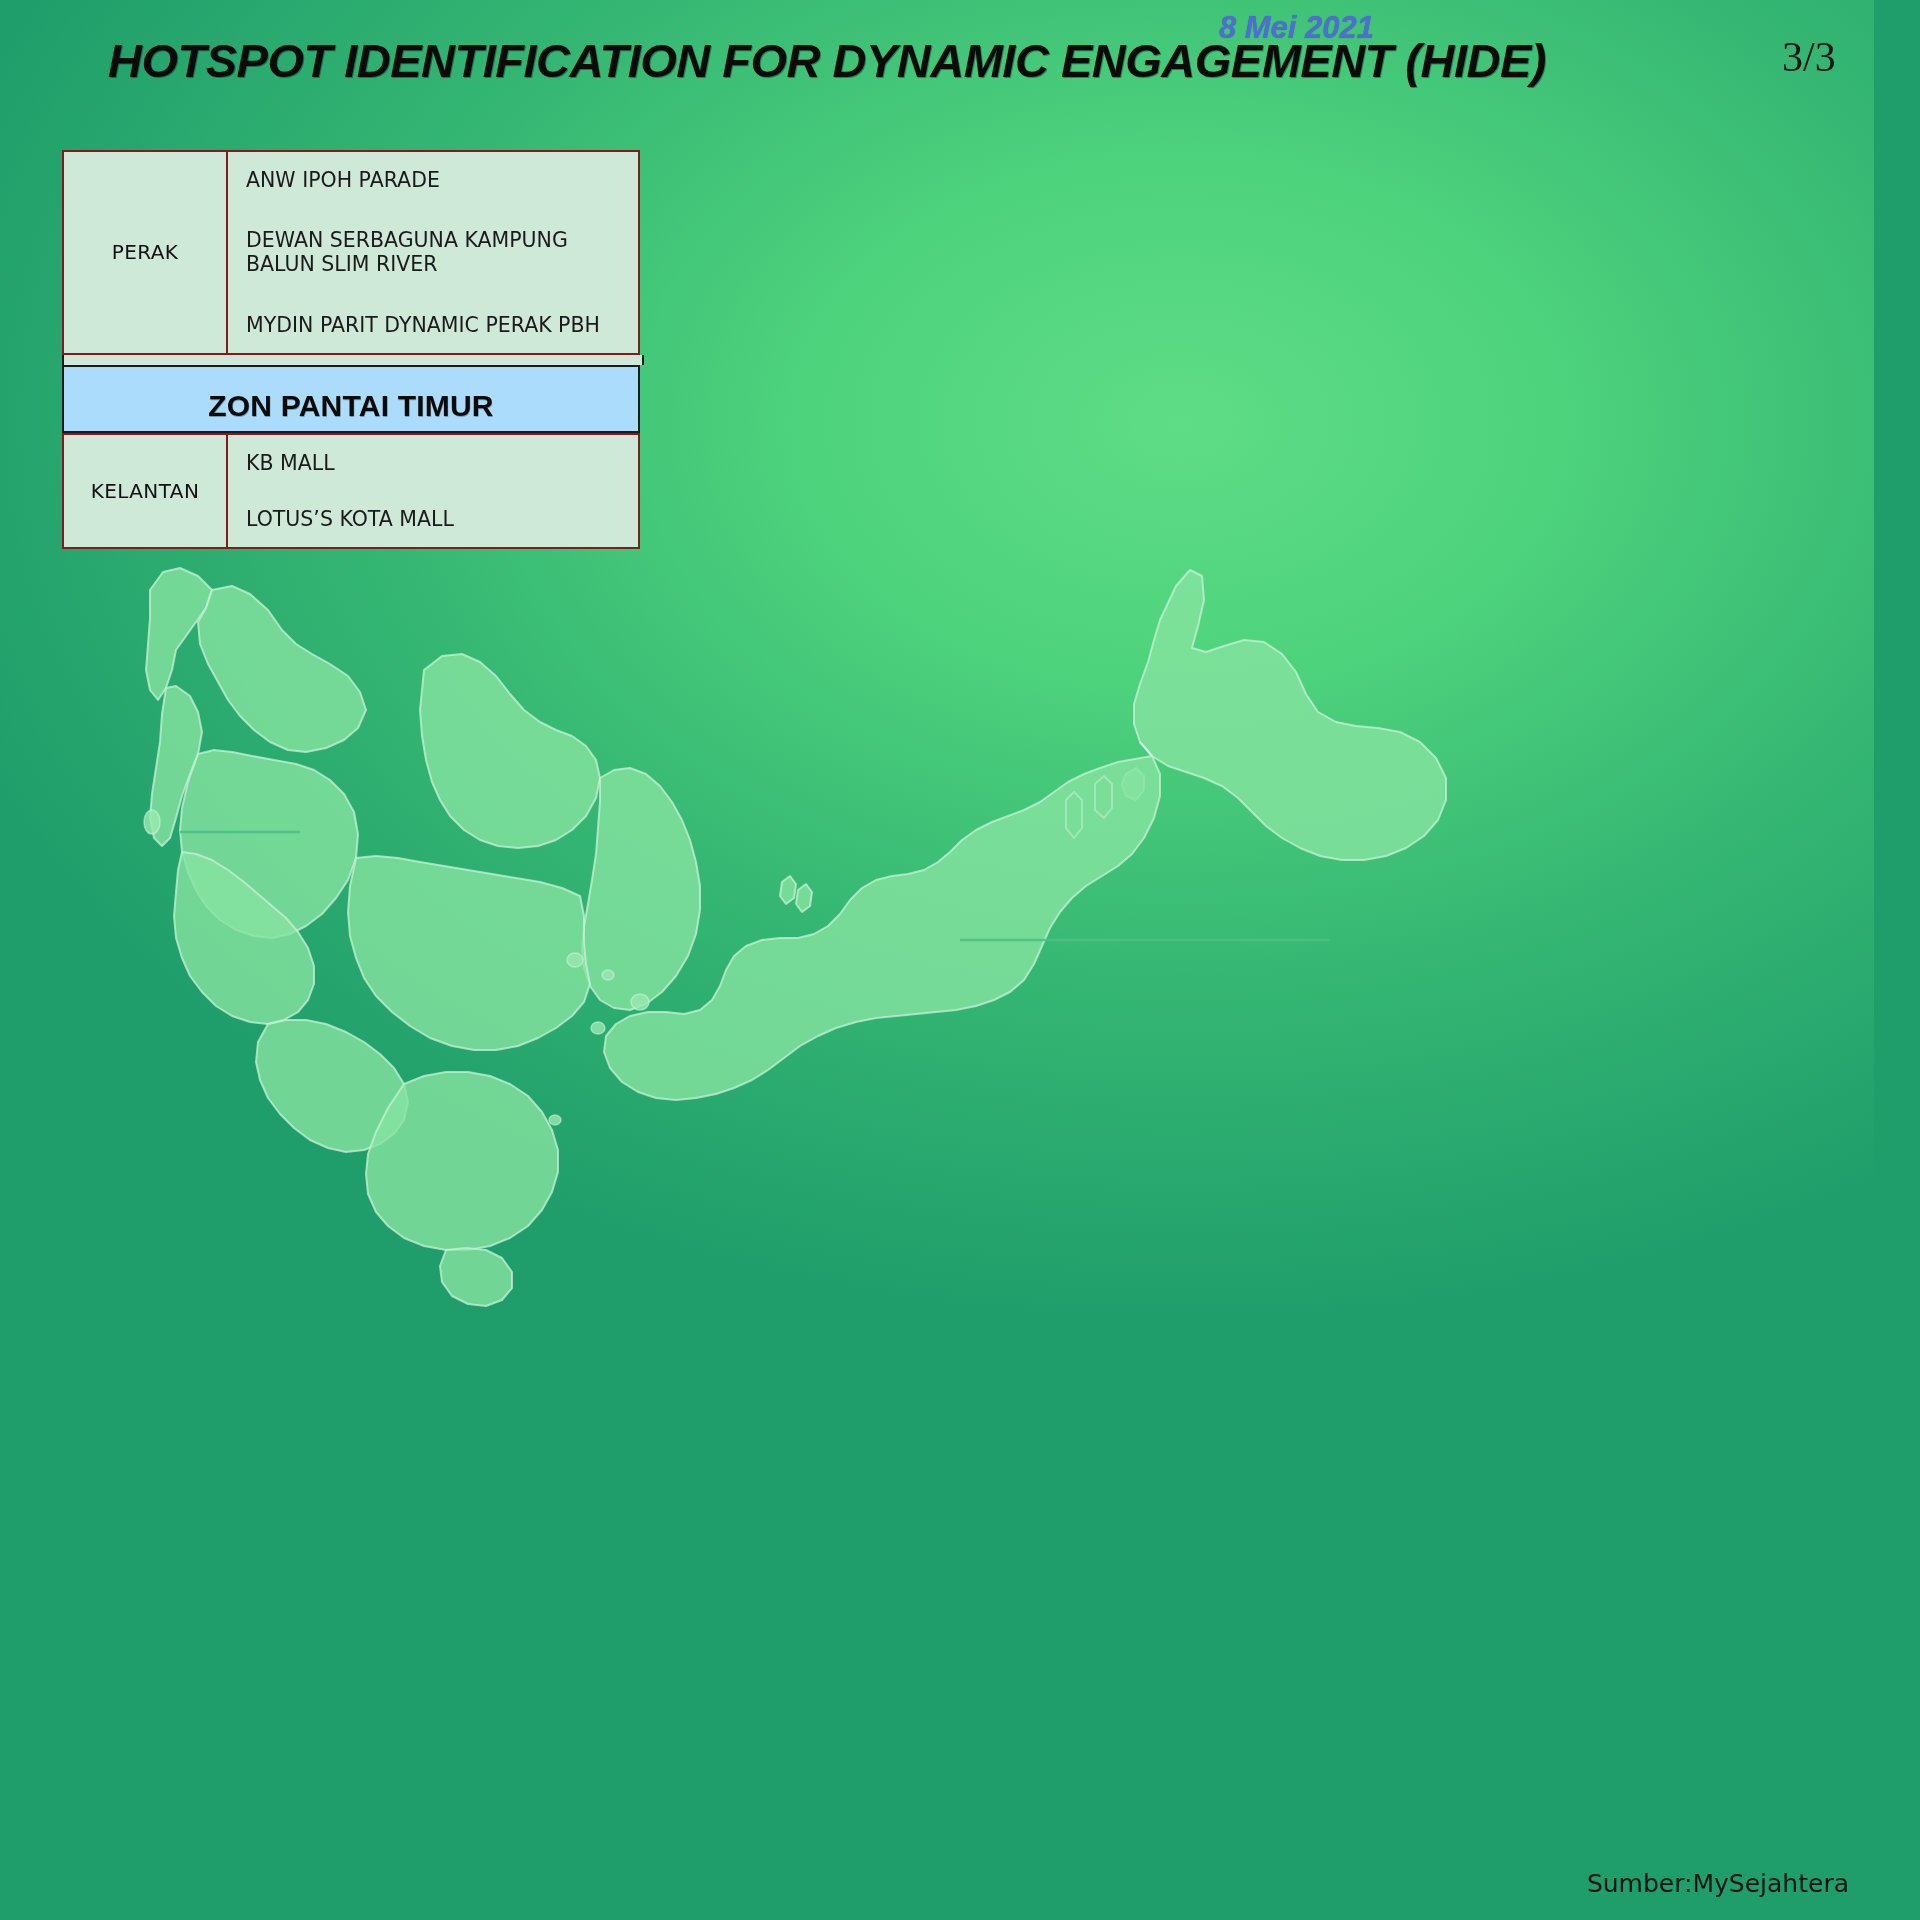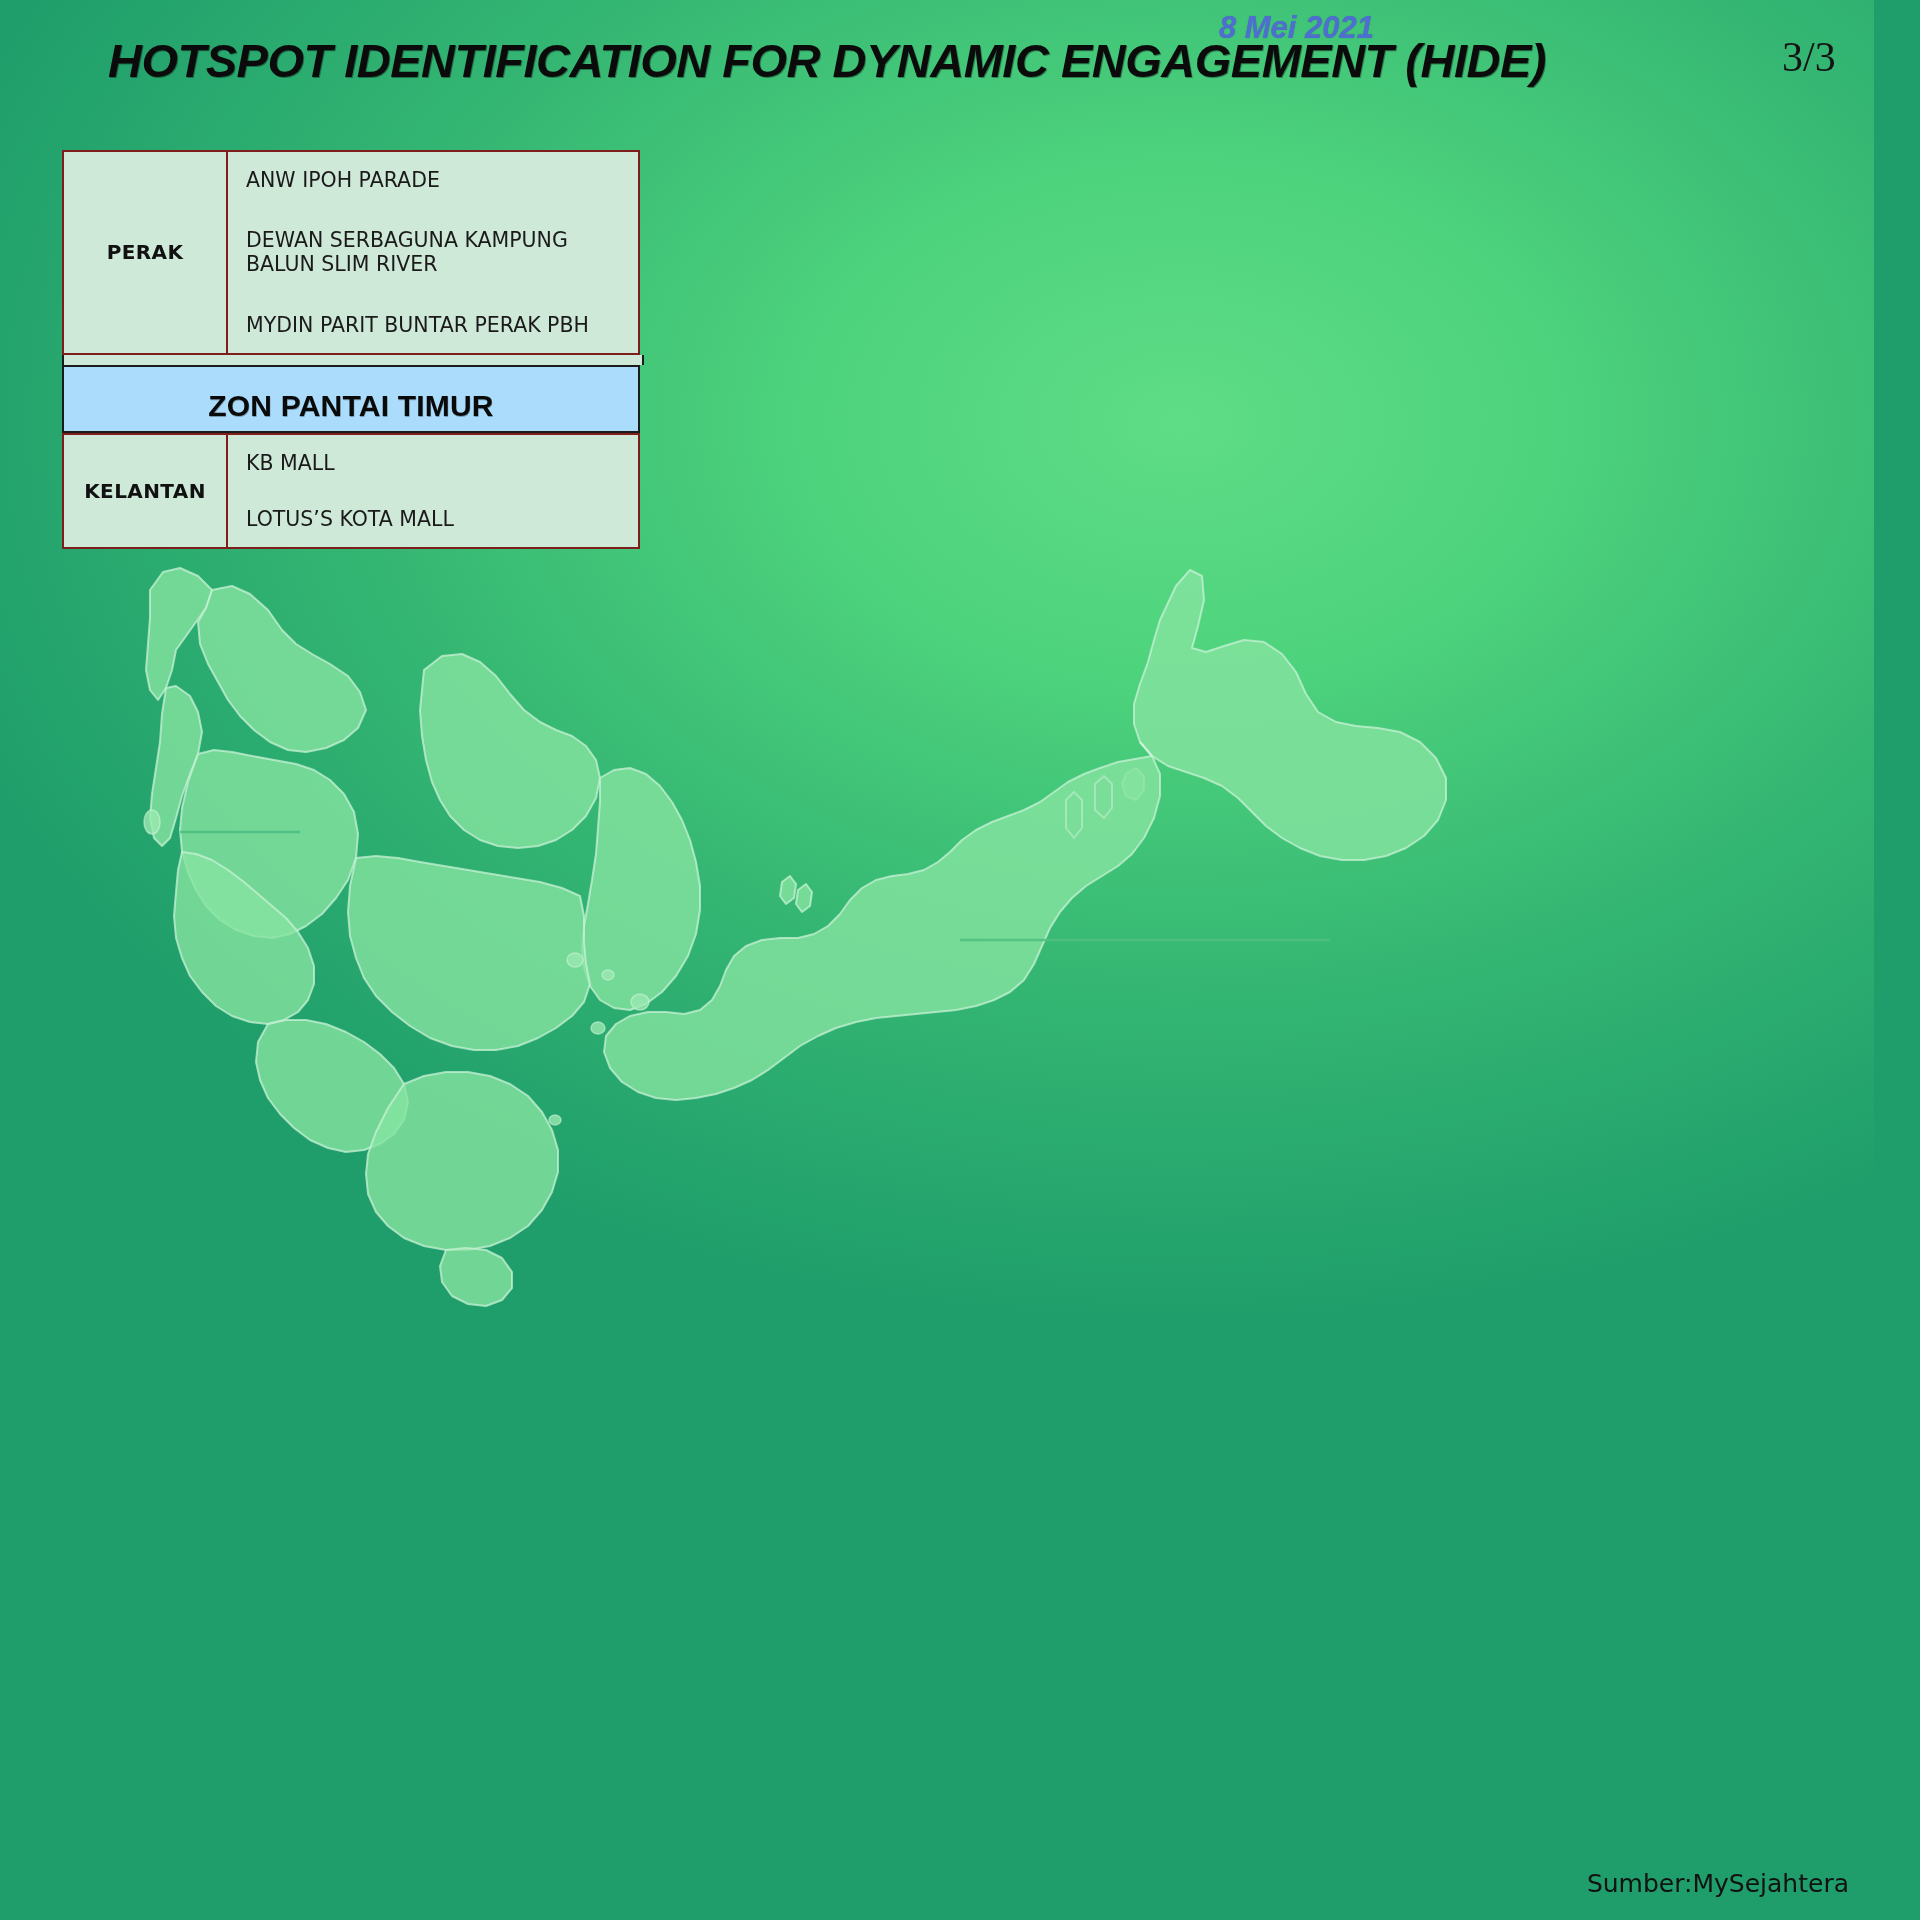--- a/index.html
+++ b/index.html
@@ -73,21 +73,21 @@
   .state-table td {
     border: 2px solid #7f1d1d;
     background: #cfe9d9;
     vertical-align: middle;
     padding: 0;
   }
   td.state-name {
     width: 162px;
     text-align: center;
     font-family: "DejaVu Sans", sans-serif;
-    font-weight: bold;
+    font-weight: normal;
     font-size: 20px;
     color: #111;
     letter-spacing: 0.4px;
   }
   td.loc-cell {
     padding: 16px 0 16px 18px;
     overflow: hidden;
   }
   .loc-line {
     font-family: "DejaVu Sans", sans-serif;
@@ -193,21 +193,21 @@
     <table class="state-table">
       <tbody>
           <tr>
         <td class="state-name">PERAK</td>
         <td class="loc-cell">
           <p class="loc-line">ANW IPOH PARADE</p>
           <div class="loc-gap"></div>
           <p class="loc-line">DEWAN SERBAGUNA KAMPUNG</p>
           <p class="loc-line">BALUN SLIM RIVER</p>
           <div class="loc-gap"></div>
-          <p class="loc-line">MYDIN PARIT BUNTAR PERAK PBH</p>
+          <p class="loc-line">MYDIN PARIT DYNAMIC PERAK PBH</p>
         </td>
       </tr>
     </tbody>
       </table>
 
     <div id="zone-spacer"></div>
 
     <div id="zone-banner">ZON PANTAI TIMUR</div>
 
     <table class="state-table">

